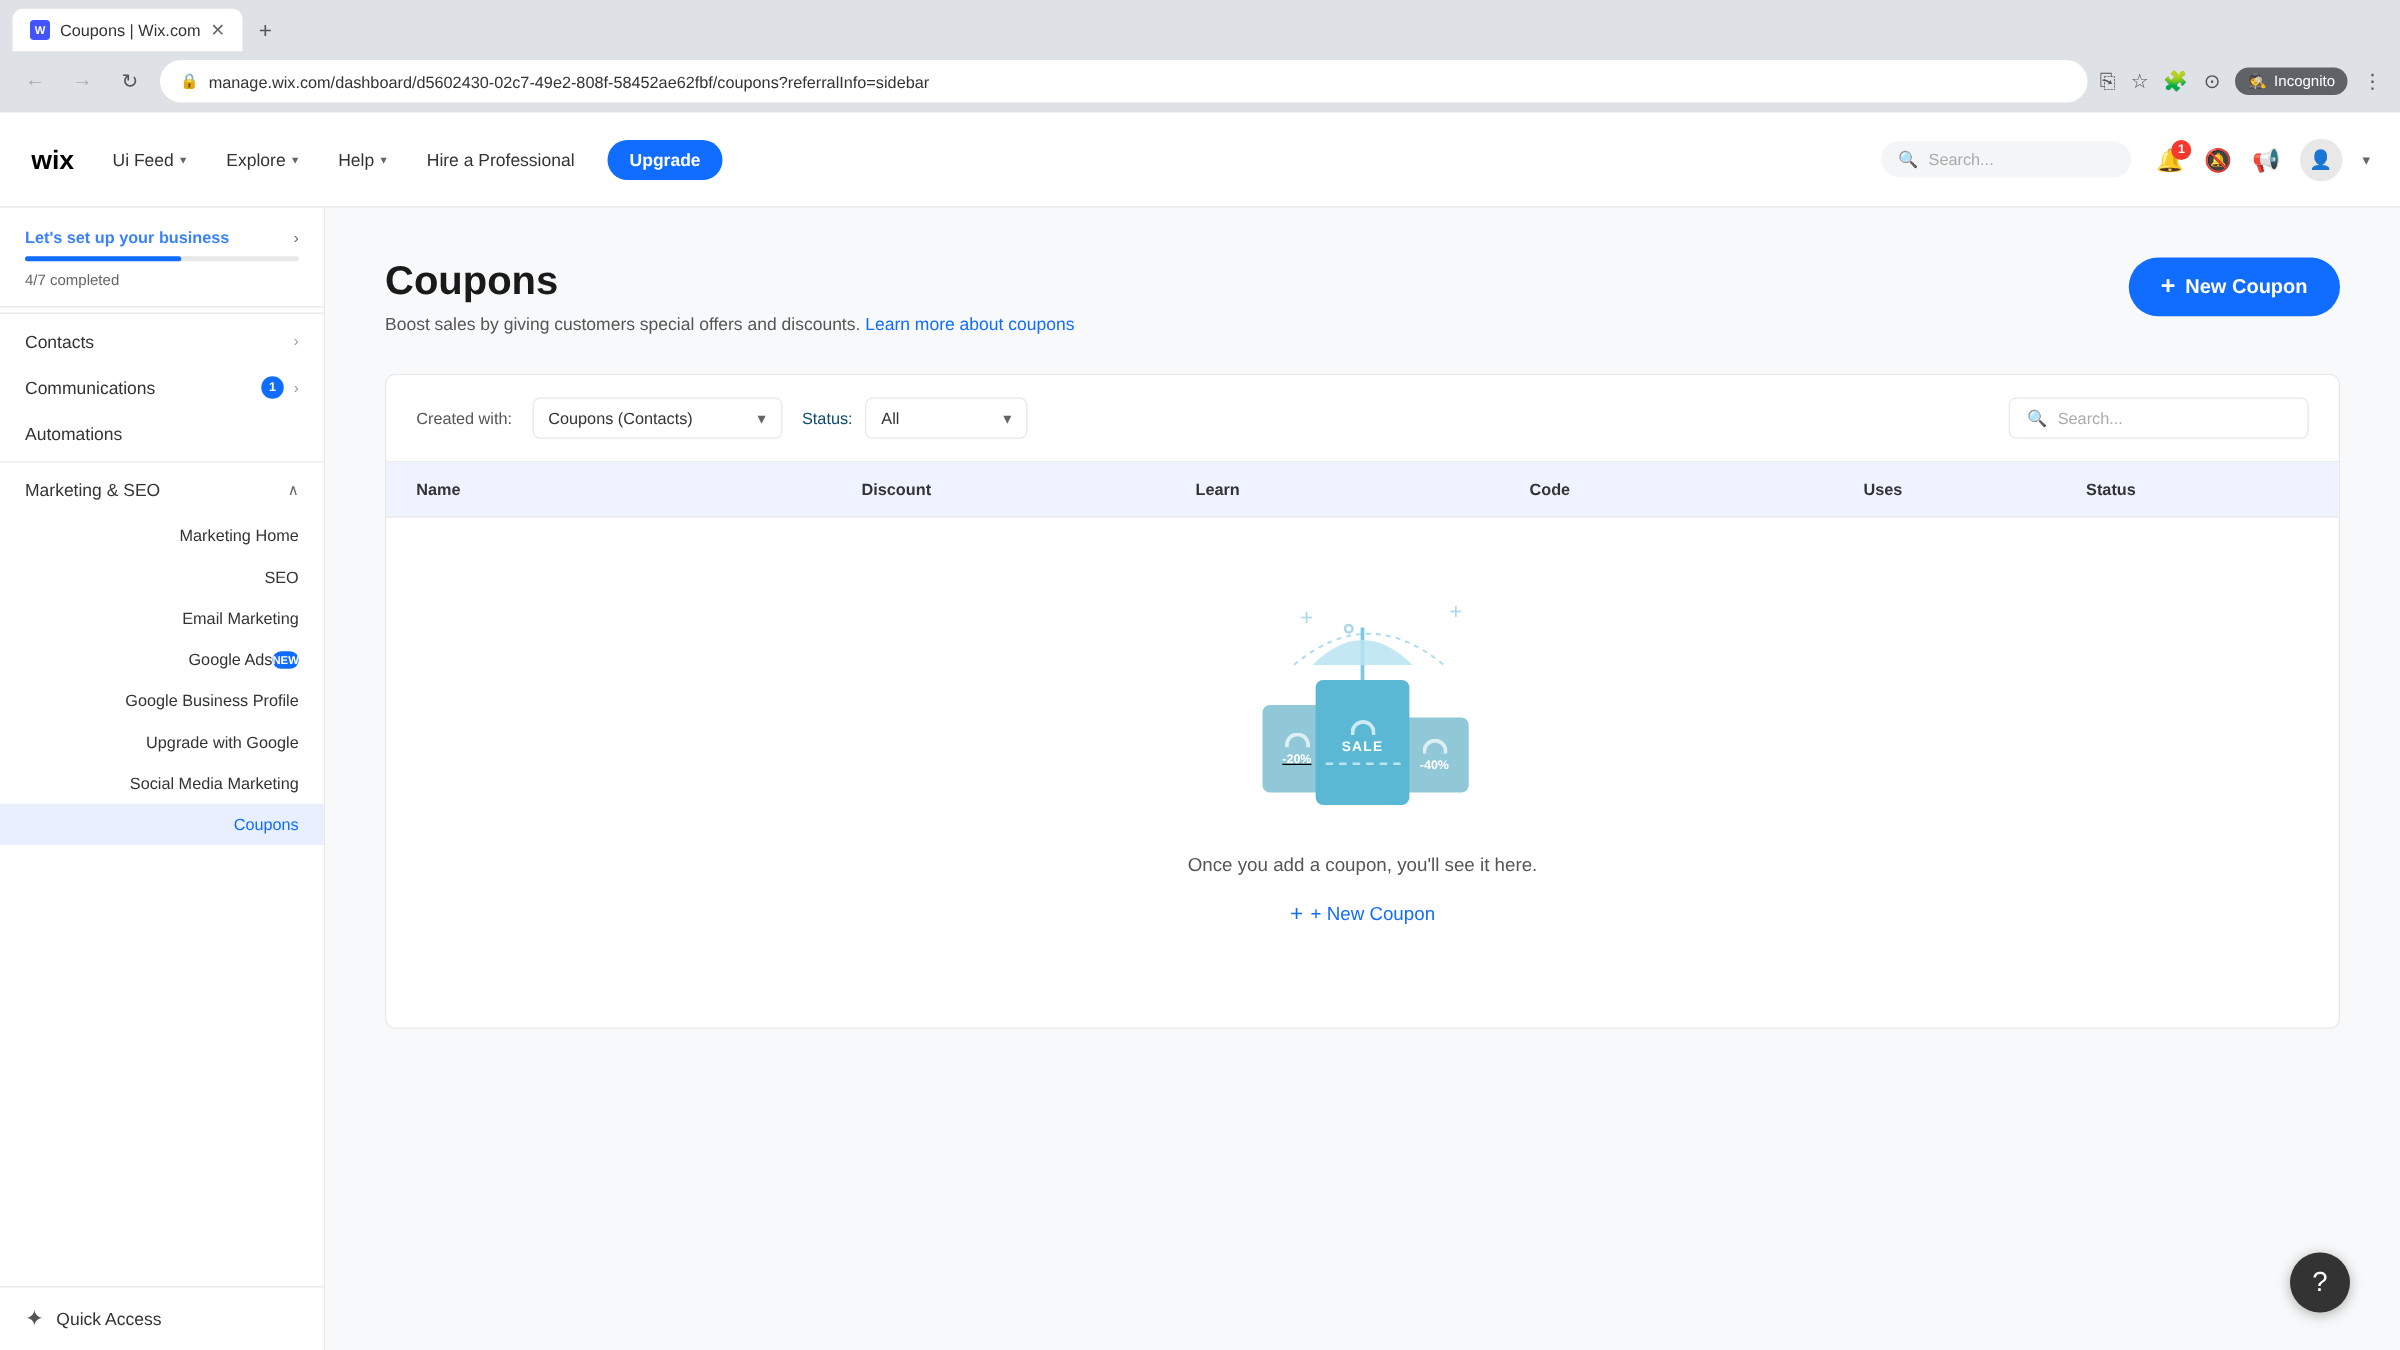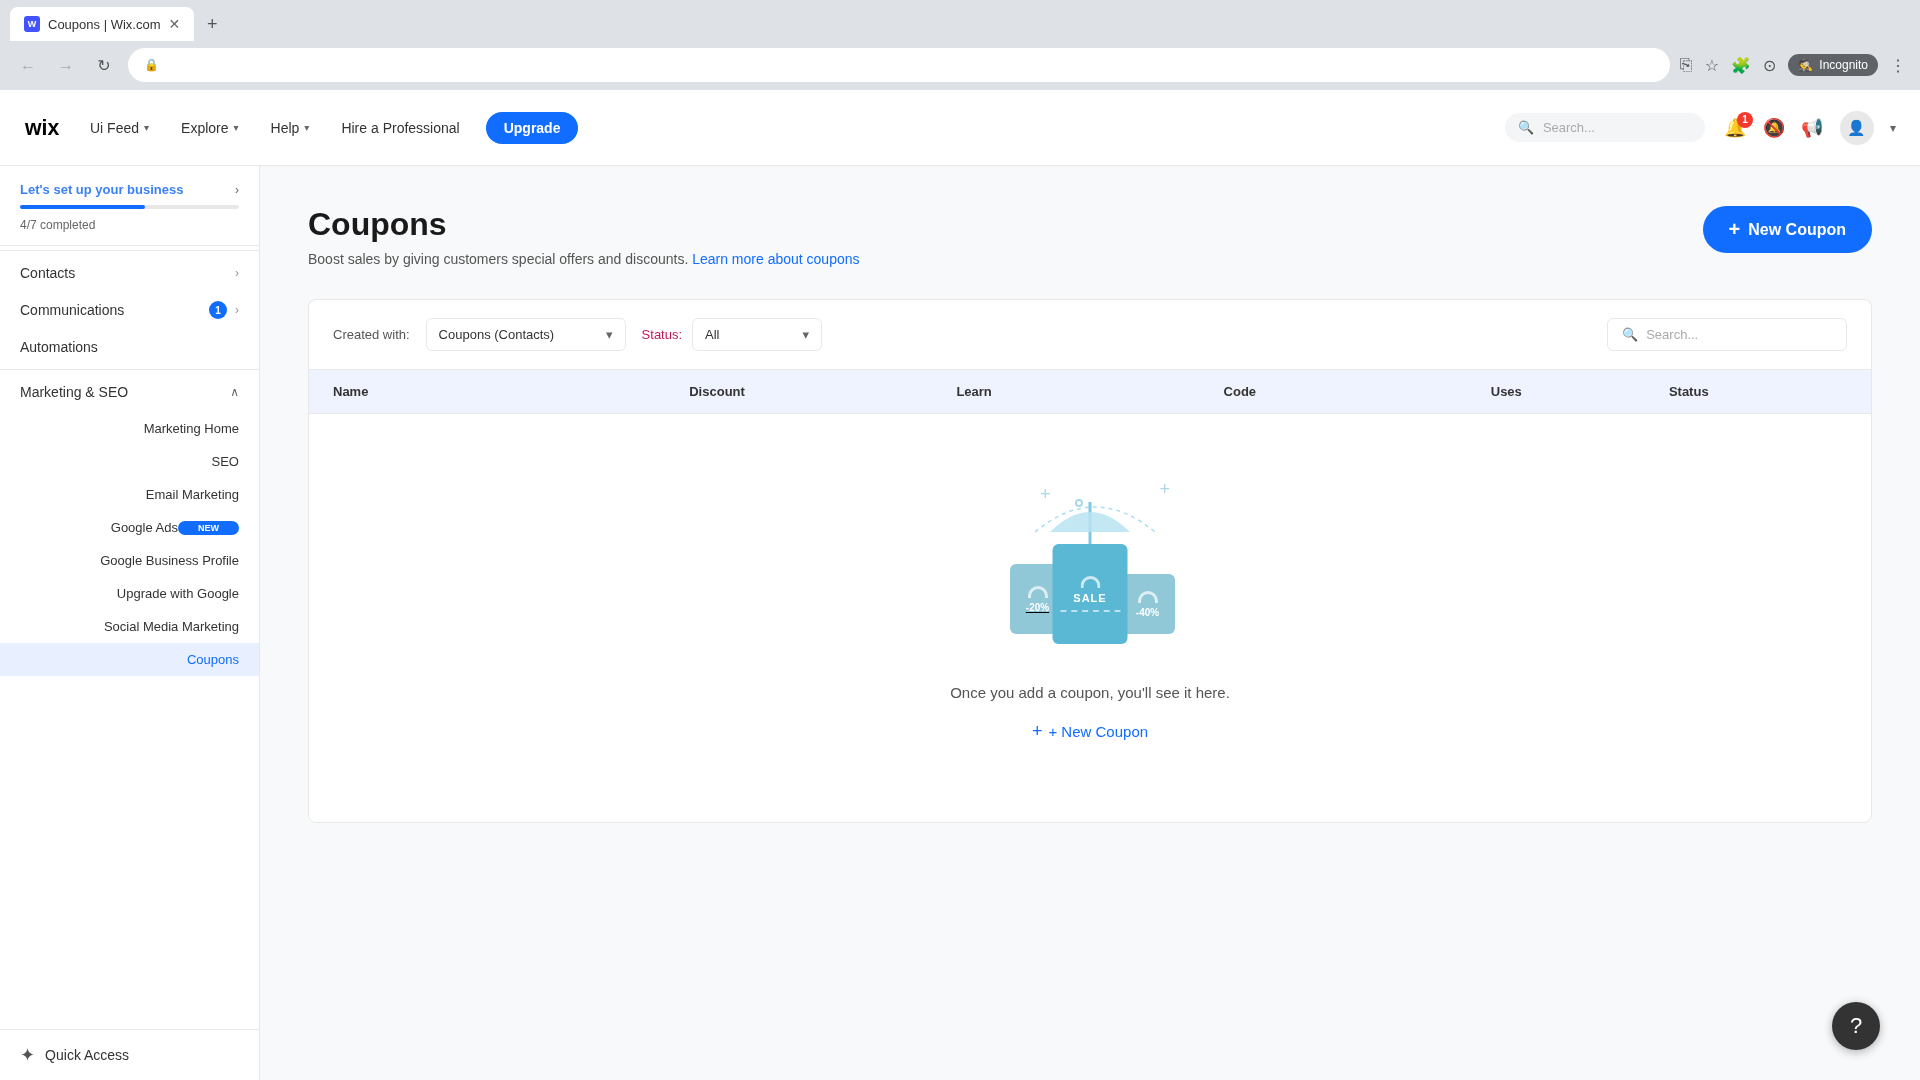--- a/index.html
+++ b/index.html
@@ -257,21 +257,21 @@
     .sidebar-sub-item.active {
       background: #e8f0ff;
       color: #116dff;
       font-weight: 500;
     }
     .new-badge {
       background: #116dff;
       color: #fff;
       font-size: 9px;
       font-weight: bold;
-      padding: 2px 20px;
+      padding: 2px 0;
       border-radius: 8px;
       text-transform: uppercase;
     }
     .marketing-seo-header {
       display: flex; align-items: center; justify-content: space-between;
       padding: 10px 20px;
       font-size: 14px; color: #333; font-weight: 500;
       cursor: pointer;
     }
     .marketing-seo-header .chevron-up { font-size: 12px; color: #666; }
@@ -336,21 +336,21 @@
       font-size: 13px;
       color: #333;
       background: #fff;
       cursor: pointer;
       min-width: 200px;
     }
     .filter-select .chevron { margin-left: auto; color: #666; }
     .filter-status {
       display: flex; align-items: center; gap: 10px;
     }
-    .filter-status-label { font-size: 13px; color: #be185d; }
+    .filter-status-label { font-size: 13px; color: #0c4a6e; }
     .filter-search {
       margin-left: auto;
       display: flex; align-items: center; gap: 8px;
       border: 1px solid #e8e8e8;
       border-radius: 6px;
       padding: 8px 14px;
       font-size: 13px;
       color: #999;
       background: #fff;
       min-width: 240px;
@@ -490,20 +490,21 @@
       <span class="browser-tab-close">✕</span>
     </div>
     <div class="browser-new-tab">+</div>
   </div>
   <div class="browser-toolbar">
     <span class="browser-nav-btn disabled">←</span>
     <span class="browser-nav-btn disabled">→</span>
     <span class="browser-nav-btn">↻</span>
     <div class="browser-address-bar">
       <span class="lock-icon">🔒</span>
+      <span class="url">manage.wix.com/dashboard/d5602430-02c7-49e2-808f-58452ae62fbf/coupons?referralInfo=sidebar</span>
     </div>
     <div class="browser-toolbar-actions">
       <span title="cast">⎘</span>
       <span>☆</span>
       <span>🧩</span>
       <span>⊙</span>
       <div class="incognito-badge">
         <span>🕵</span>
         <span>Incognito</span>
       </div>

